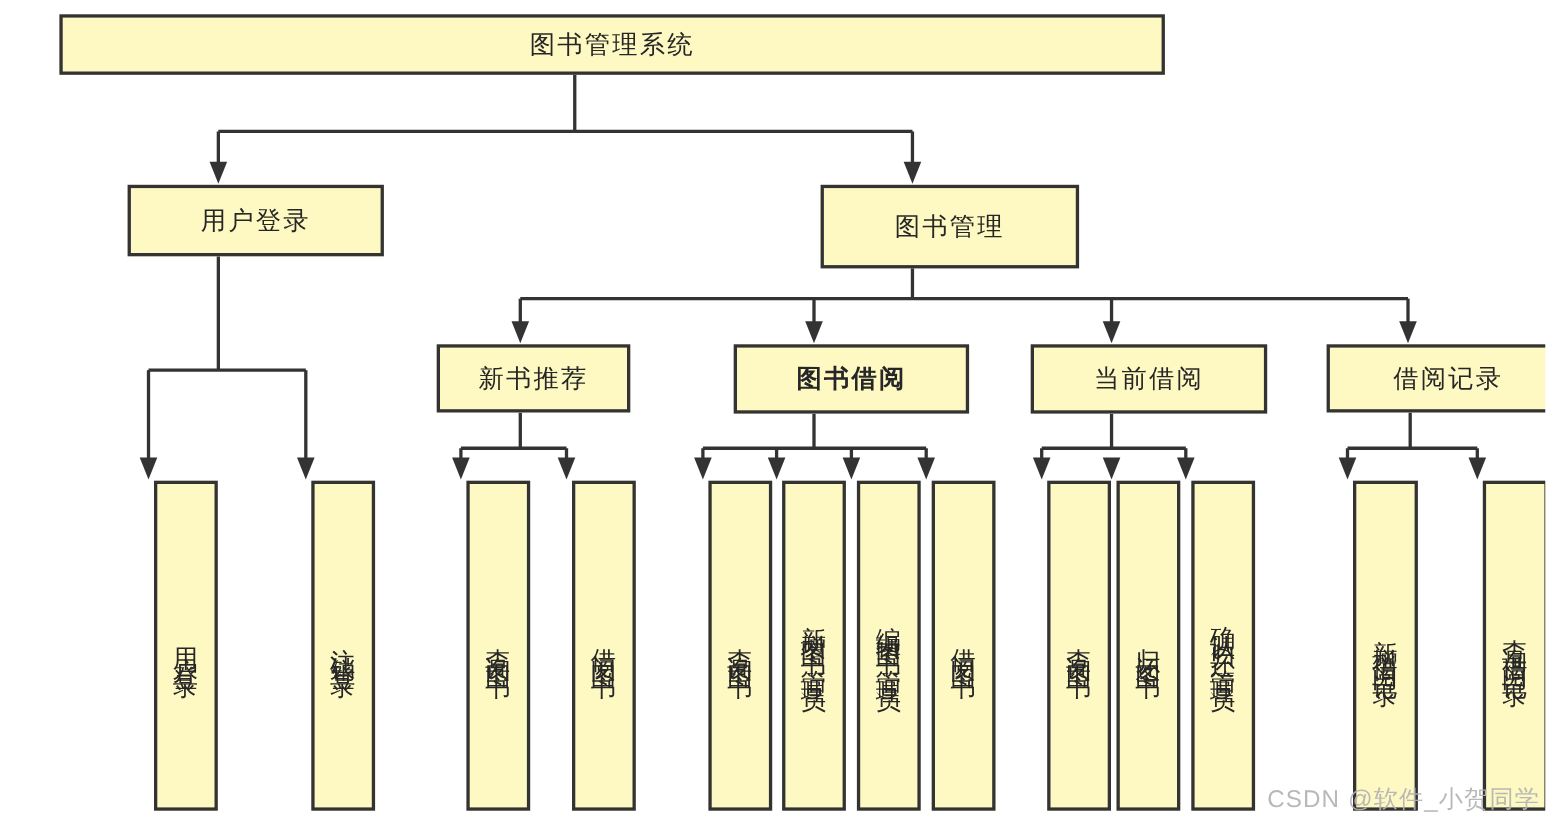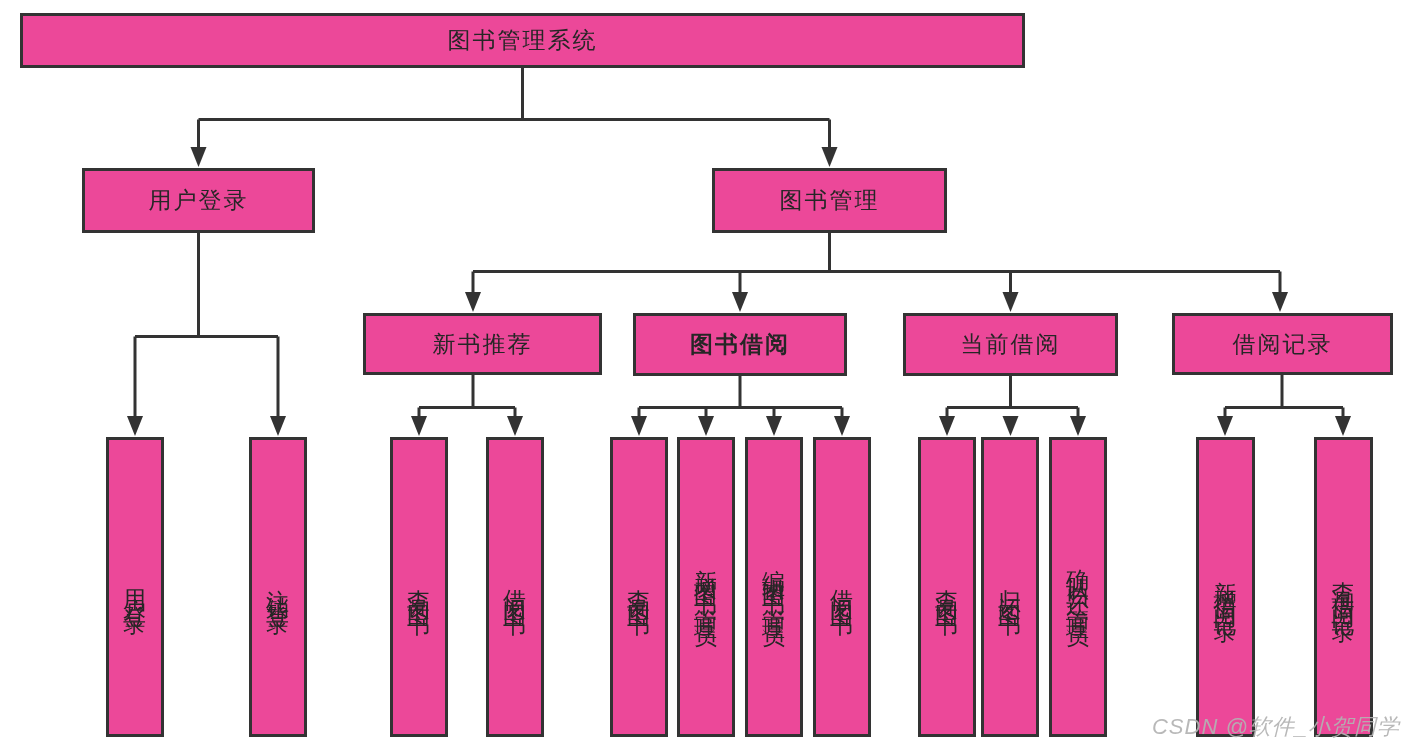--- a/index.html
+++ b/index.html
@@ -9,44 +9,44 @@
     background:#ffffff;
     font-family:"Liberation Sans","DejaVu Sans",sans-serif;
     color:#262626;
     overflow:hidden;
   }
   .connectors{position:absolute;left:0;top:0;width:1405px;height:747px;}
   .box{
     position:absolute;
     box-sizing:border-box;
     border:3px solid #333333;
-    background:#ec4899;
+    background:#fef9c3;
     display:flex;align-items:center;justify-content:center;
     font-size:23px;
     letter-spacing:2px;
     text-align:center;
+    margin-left:34px;
   }
   .vbox{letter-spacing:0;}
   .vtext{
     writing-mode:vertical-rl;
     text-orientation:mixed;
     font-size:23px;
     line-height:1.05;
     letter-spacing:8px;
     white-space:nowrap;
   }
   .watermark{
     position:absolute;
     right:5px;bottom:5px;
     font-size:22px;
     color:#b3b3b3;
     opacity:0.92;
     letter-spacing:1px;
     z-index:6;
-    font-style:italic;
   }
 </style>
 </head>
 <body>
 
 <div class="canvas">
 
   <svg class="connectors" viewBox="0 0 1405 747" xmlns="http://www.w3.org/2000/svg">
     <g stroke="#333333" stroke-width="3" fill="none">
 
@@ -112,25 +112,25 @@
     </g>
   </svg>
 
   <div class="box" style="left:20px;top:13px;width:1005px;height:55px;">
     <span>图书管理系统</span>
   </div>
 
   <div class="box" style="left:82px;top:168px;width:233px;height:65px;">
     <span>用户登录</span>
   </div>
-  <div class="box" style="left:712px;top:168px;width:235px;height:65px;">
+  <div class="box" style="left:712px;top:168px;width:235px;height:76px;">
     <span>图书管理</span>
   </div>
 
-  <div class="box" style="left:363px;top:313px;width:239px;height:62px;">
+  <div class="box" style="left:363px;top:313px;width:176px;height:62px;">
     <span>新书推荐</span>
   </div>
   <div class="box" style="left:633px;top:313px;width:214px;height:63px;font-weight:bold;">
     <span>图书借阅</span>
   </div>
   <div class="box" style="left:903px;top:313px;width:215px;height:63px;text-align:center;">
     <span>当前借阅</span>
   </div>
   <div class="box" style="left:1172px;top:313px;width:221px;height:62px;">
     <span>借阅记录</span>

